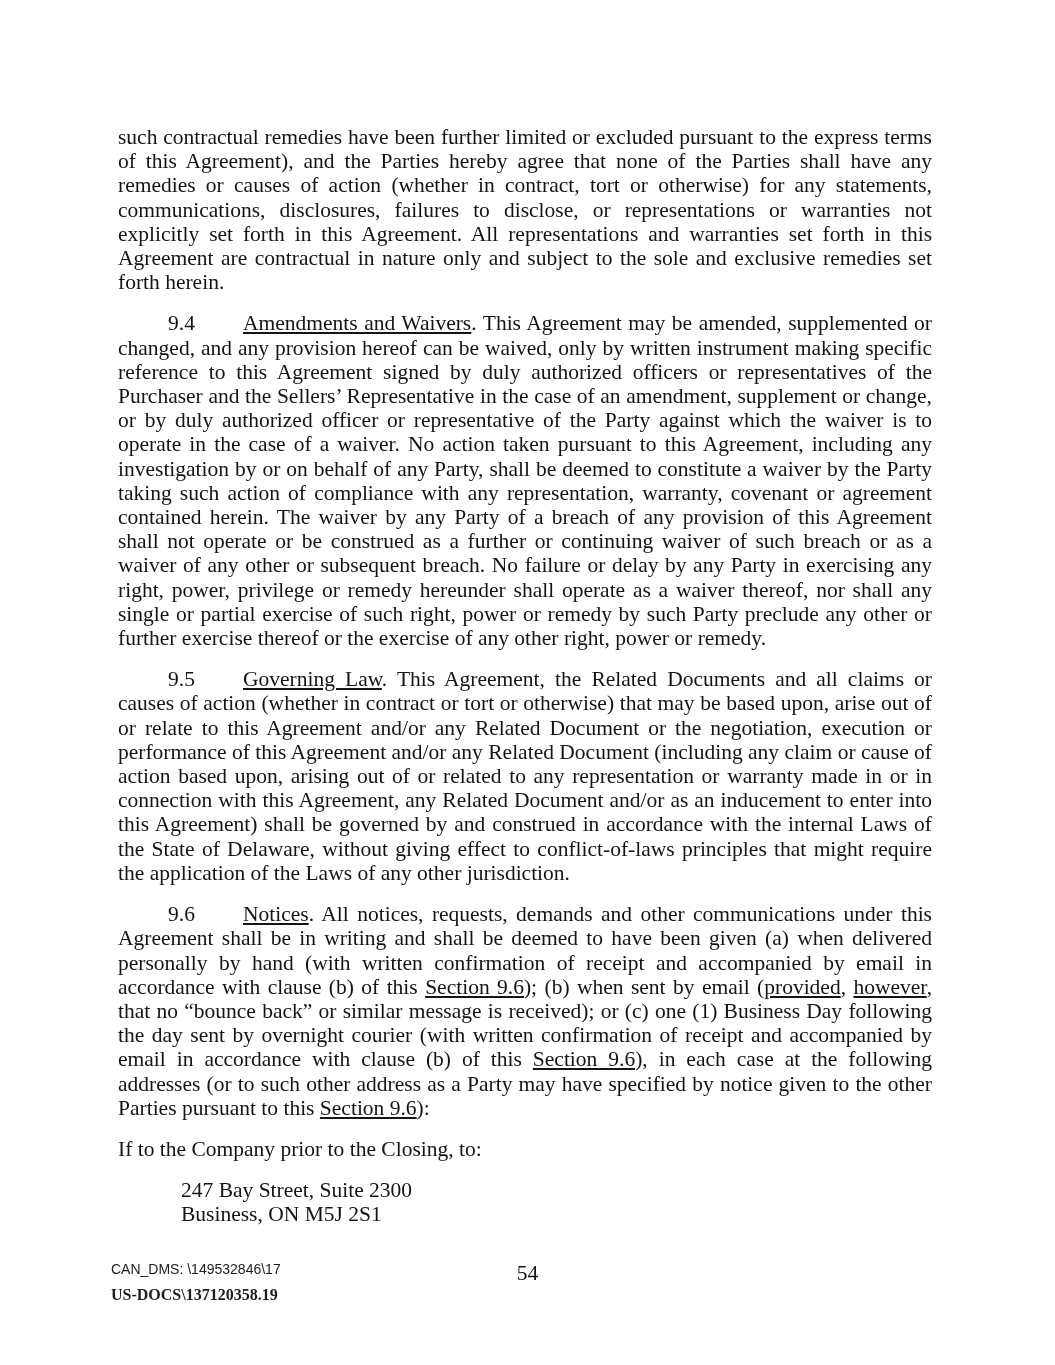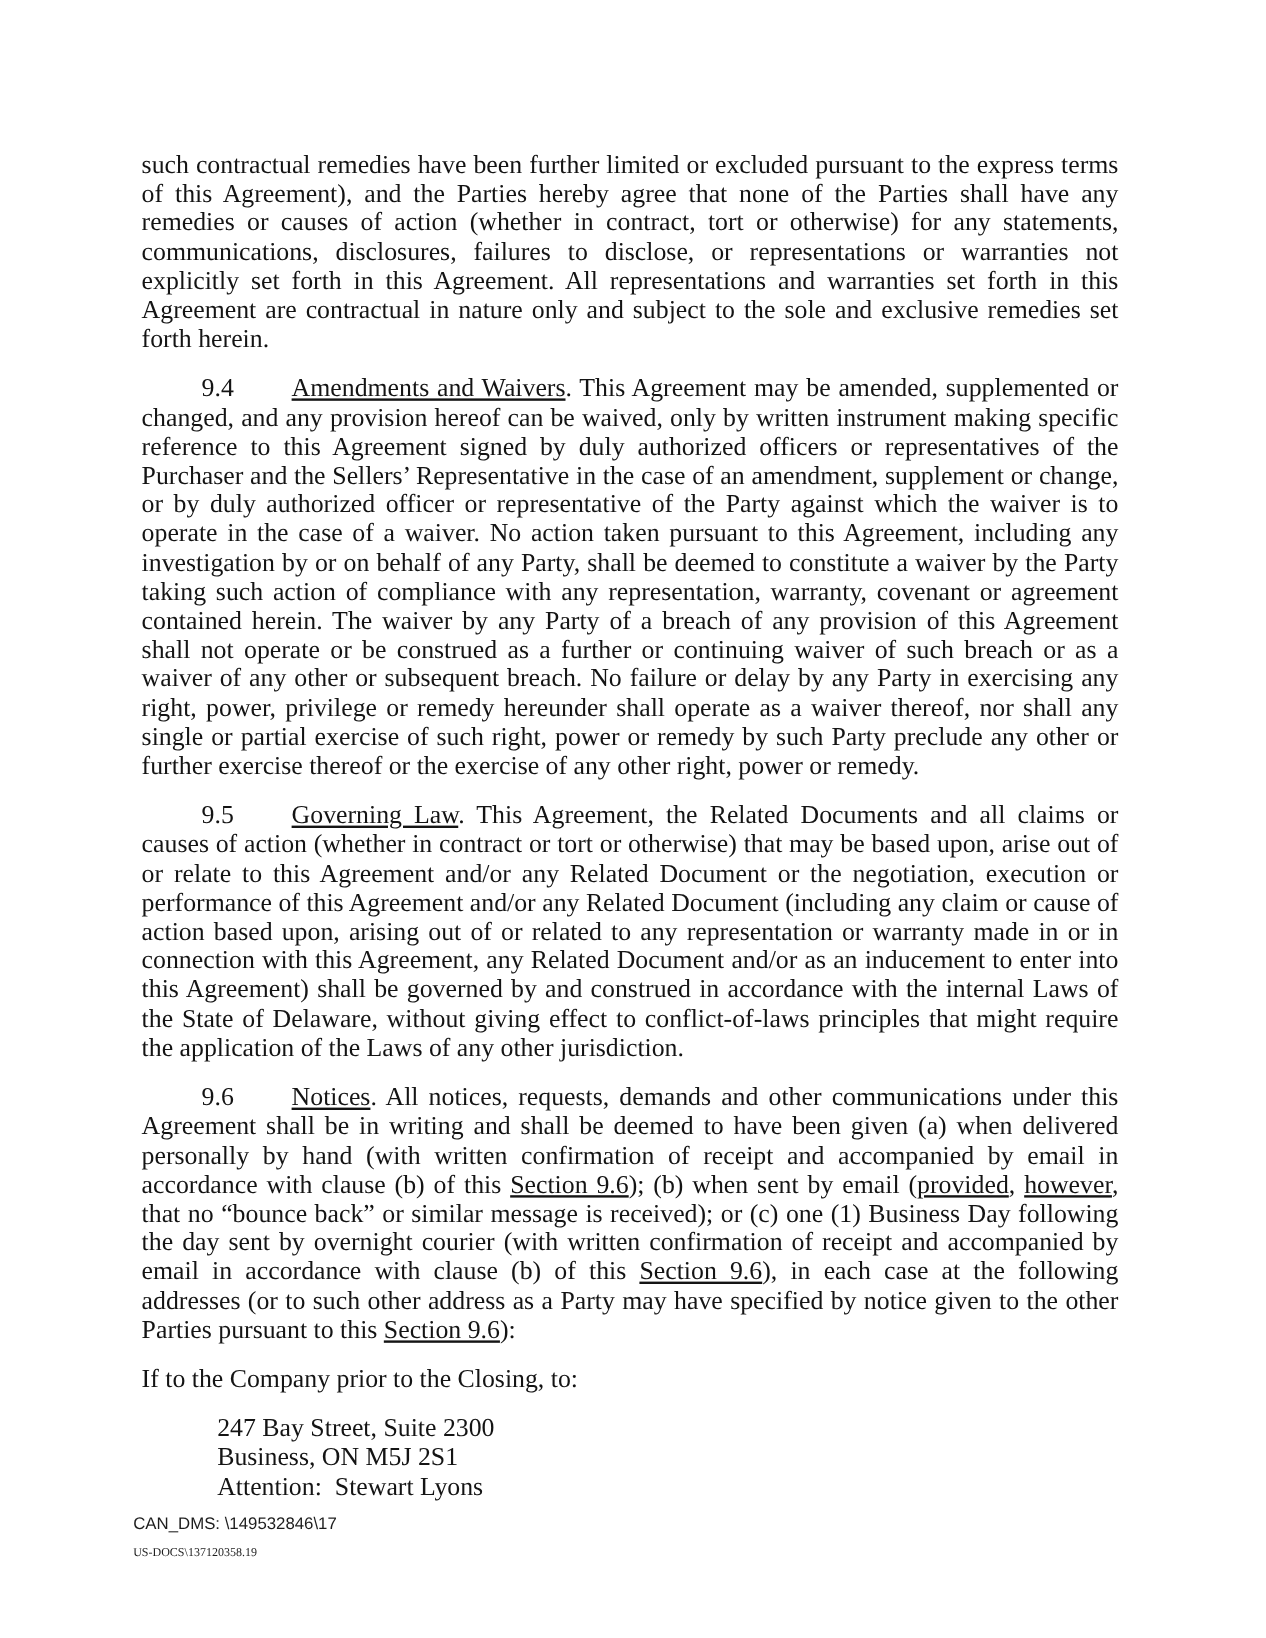--- a/index.html
+++ b/index.html
@@ -52,23 +52,24 @@
   }
   .docid1 {
     font-family: "Liberation Sans", "DejaVu Sans", sans-serif;
     font-size: 14px;
     line-height: 17px;
     margin-bottom: 9px;
     color: #1d1d1d;
   }
   .docid2 {
     font-family: "Liberation Serif", "DejaVu Serif", serif;
-    font-size: 10px;
+    font-size: 16px;
     line-height: 16px;
     color: #1d1d1d;
+    font-weight: bold;
   }
   .pagenum {
     position: absolute;
     top: 1261px;
     left: 0;
     width: 100%;
     text-align: center;
     font-size: 21.5px;
     line-height: 24px;
     color: #141414;
@@ -85,22 +86,22 @@
 
   <p class="para sect"><span class="secnum">9.5</span><span><span class="u">Governing Law</span><span>.  This Agreement, the Related Documents and all claims or causes of action (whether in contract or tort or otherwise) that may be based upon, arise out of or relate to this Agreement and/or any Related Document or the negotiation, execution or performance of this Agreement and/or any Related Document (including any claim or cause of action based upon, arising out of or related to any representation or warranty made in or in connection with this Agreement, any Related Document and/or as an inducement to enter into this Agreement) shall be governed by and construed in accordance with the internal Laws of the State of Delaware, without giving effect to conflict-of-laws principles that might require the application of the Laws of any other jurisdiction.</span></span></p>
 
   <p class="para sect"><span class="secnum">9.6</span><span><span class="u">Notices</span><span>.  All notices, requests, demands and other communications under this Agreement shall be in writing and shall be deemed to have been given (a) when delivered personally by hand (with written confirmation of receipt and accompanied by email in accordance with clause (b) of this </span><span class="u">Section 9.6</span><span>); (b) when sent by email (</span><span class="u">provided</span><span>, </span><span class="u">however</span><span>, that no “bounce back” or similar message is received); or (c) one (1) Business Day following the day sent by overnight courier (with written confirmation of receipt and accompanied by email in accordance with clause (b) of this </span><span class="u">Section 9.6</span><span>), in each case at the following addresses (or to such other address as a Party may have specified by notice given to the other Parties pursuant to this </span><span class="u">Section 9.6</span><span>):</span></span></p>
 
   <p class="para">If to the Company prior to the Closing, to:</p>
 
   <div class="address">
     <div class="addr-line">247 Bay Street, Suite 2300</div>
     <div class="addr-line">Business, ON M5J 2S1</div>
-    <div class="addr-line"><span class="addr-label">Attention:</span><span>Stewart Lyons</span></div>
   </div>
 
   <div class="footer-left">
     <div class="docid1">CAN_DMS: \149532846\17</div>
     <div class="docid2">US-DOCS\137120358.19</div>
   </div>
 
+  <div class="pagenum">54</div>
 
 </div>
 
 </body></html>

